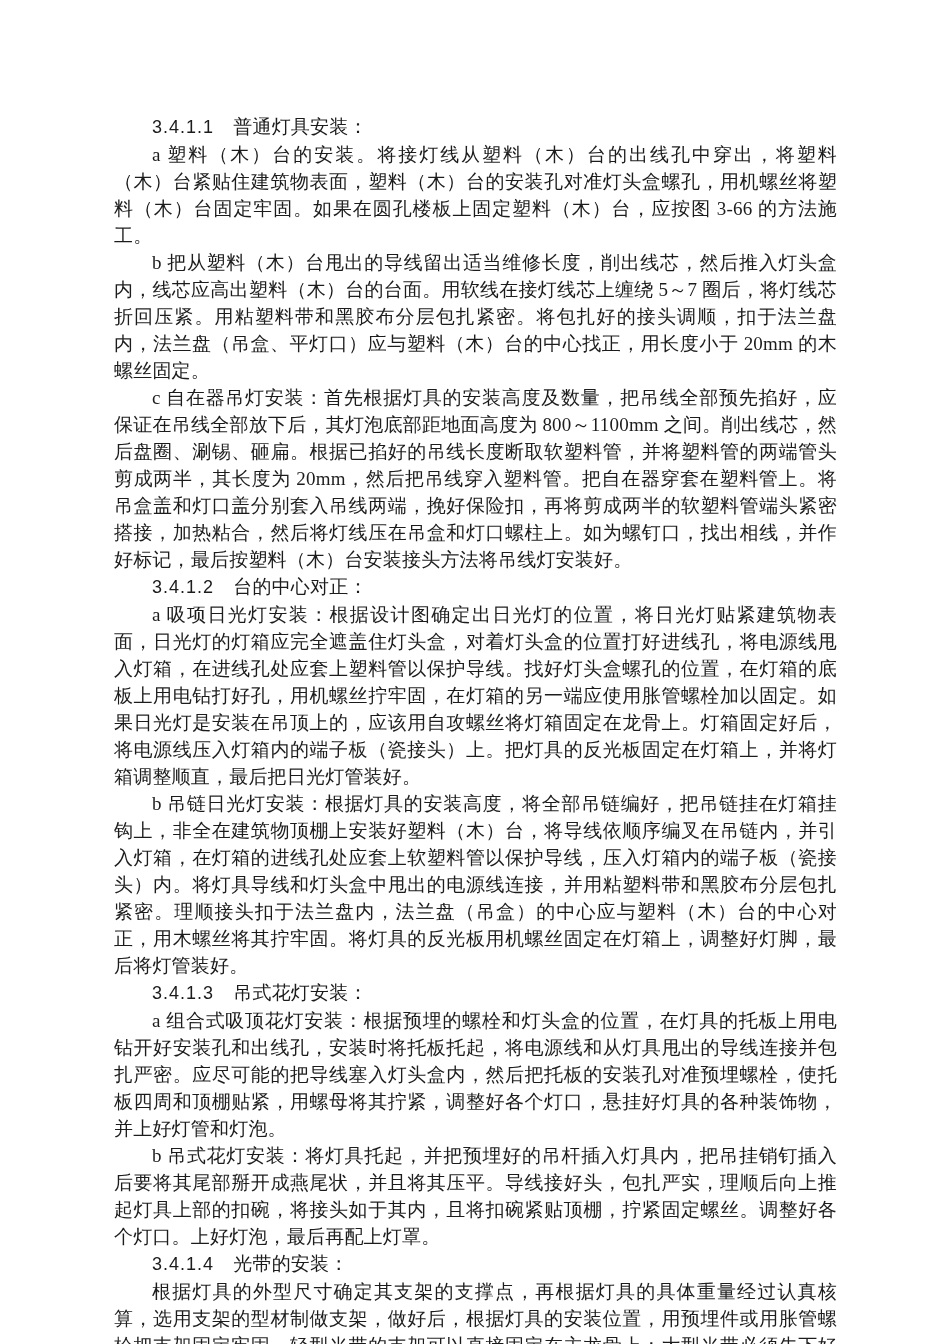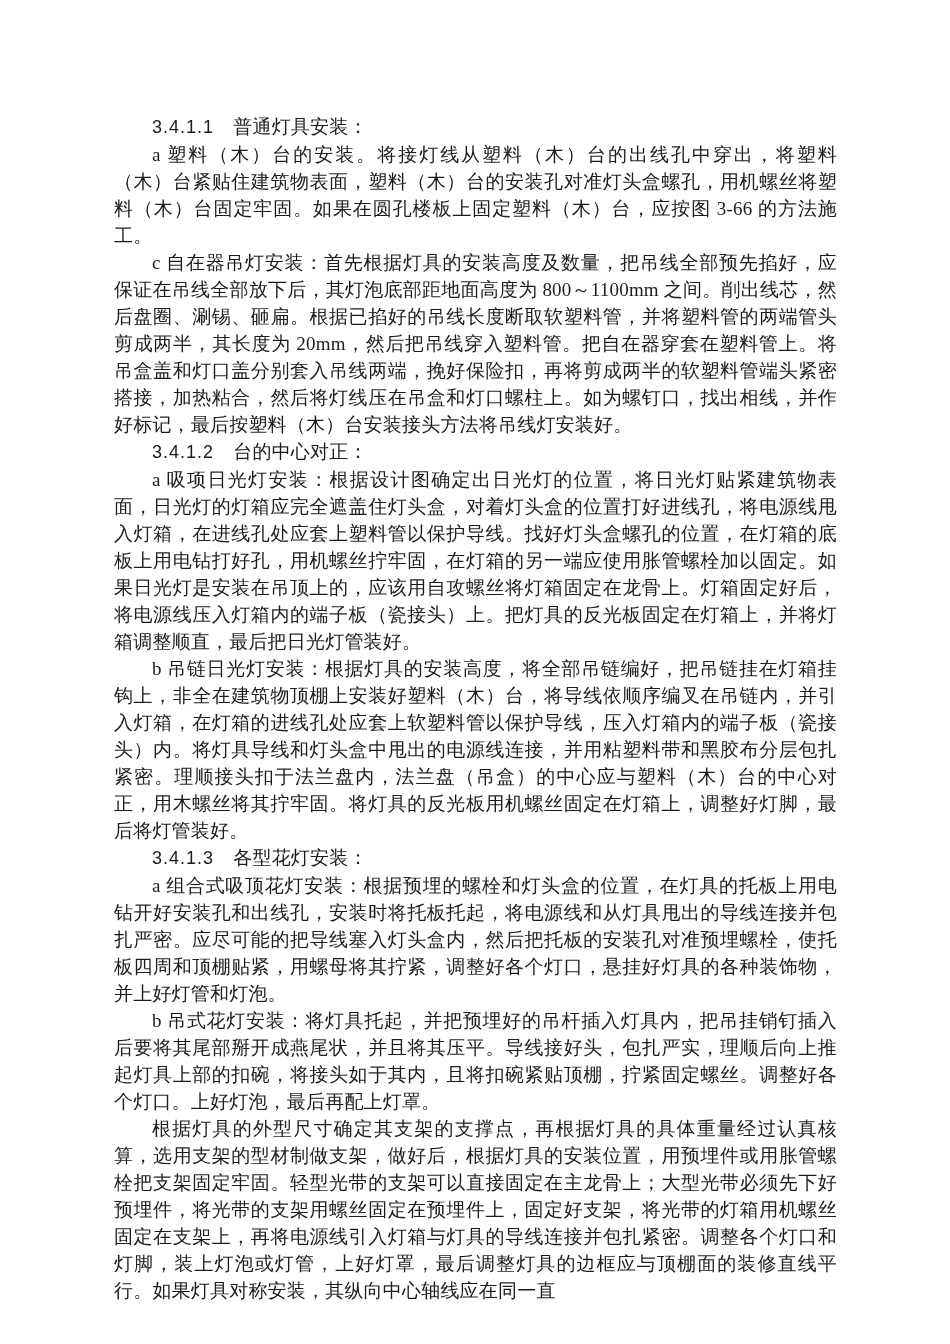--- a/index.html
+++ b/index.html
@@ -47,22 +47,24 @@
     letter-spacing: 1px;
   }
 </style>
 </head>
 <body>
 
 <div class="page">
   <div class="doc-content" id="doc-content">
       <p class="heading"><span class="num">3.4.1.1</span>　<span>普通灯具安装：</span></p>
       <p class="paragraph">a 塑料（木）台的安装。将接灯线从塑料（木）台的出线孔中穿出，将塑料（木）台紧贴住建筑物表面，塑料（木）台的安装孔对准灯头盒螺孔，用机螺丝将塑料（木）台固定牢固。如果在圆孔楼板上固定塑料（木）台，应按图 3-66 的方法施工。</p>
+      <p class="paragraph">b 把从塑料（木）台甩出的导线留出适当维修长度，削出线芯，然后推入灯头盒内，线芯应高出塑料（木）台的台面。用软线在接灯线芯上缠绕 5～7 圈后，将灯线芯折回压紧。用粘塑料带和黑胶布分层包扎紧密。将包扎好的接头调顺，扣于法兰盘内，法兰盘（吊盒、平灯口）应与塑料（木）台的中心找正，用长度小于 20mm 的木螺丝固定。</p>
       <p class="paragraph">c 自在器吊灯安装：首先根据灯具的安装高度及数量，把吊线全部预先掐好，应保证在吊线全部放下后，其灯泡底部距地面高度为 800～1100mm 之间。削出线芯，然后盘圈、涮锡、砸扁。根据已掐好的吊线长度断取软塑料管，并将塑料管的两端管头剪成两半，其长度为 20mm，然后把吊线穿入塑料管。把自在器穿套在塑料管上。将吊盒盖和灯口盖分别套入吊线两端，挽好保险扣，再将剪成两半的软塑料管端头紧密搭接，加热粘合，然后将灯线压在吊盒和灯口螺柱上。如为螺钉口，找出相线，并作好标记，最后按塑料（木）台安装接头方法将吊线灯安装好。</p>
       <p class="heading"><span class="num">3.4.1.2</span>　<span>台的中心对正：</span></p>
       <p class="paragraph">a 吸项日光灯安装：根据设计图确定出日光灯的位置，将日光灯贴紧建筑物表面，日光灯的灯箱应完全遮盖住灯头盒，对着灯头盒的位置打好进线孔，将电源线甩入灯箱，在进线孔处应套上塑料管以保护导线。找好灯头盒螺孔的位置，在灯箱的底板上用电钻打好孔，用机螺丝拧牢固，在灯箱的另一端应使用胀管螺栓加以固定。如果日光灯是安装在吊顶上的，应该用自攻螺丝将灯箱固定在龙骨上。灯箱固定好后，将电源线压入灯箱内的端子板（瓷接头）上。把灯具的反光板固定在灯箱上，并将灯箱调整顺直，最后把日光灯管装好。</p>
       <p class="paragraph">b 吊链日光灯安装：根据灯具的安装高度，将全部吊链编好，把吊链挂在灯箱挂钩上，非全在建筑物顶棚上安装好塑料（木）台，将导线依顺序编叉在吊链内，并引入灯箱，在灯箱的进线孔处应套上软塑料管以保护导线，压入灯箱内的端子板（瓷接头）内。将灯具导线和灯头盒中甩出的电源线连接，并用粘塑料带和黑胶布分层包扎紧密。理顺接头扣于法兰盘内，法兰盘（吊盒）的中心应与塑料（木）台的中心对正，用木螺丝将其拧牢固。将灯具的反光板用机螺丝固定在灯箱上，调整好灯脚，最后将灯管装好。</p>
-      <p class="heading"><span class="num">3.4.1.3</span>　<span>各型花灯安装：</span></p>
+      <p class="heading"><span class="num">3.4.1.3</span>　<span>吊式花灯安装：</span></p>
       <p class="paragraph">a 组合式吸顶花灯安装：根据预埋的螺栓和灯头盒的位置，在灯具的托板上用电钻开好安装孔和出线孔，安装时将托板托起，将电源线和从灯具甩出的导线连接并包扎严密。应尽可能的把导线塞入灯头盒内，然后把托板的安装孔对准预埋螺栓，使托板四周和顶棚贴紧，用螺母将其拧紧，调整好各个灯口，悬挂好灯具的各种装饰物，并上好灯管和灯泡。</p>
       <p class="paragraph">b 吊式花灯安装：将灯具托起，并把预埋好的吊杆插入灯具内，把吊挂销钉插入后要将其尾部掰开成燕尾状，并且将其压平。导线接好头，包扎严实，理顺后向上推起灯具上部的扣碗，将接头如于其内，且将扣碗紧贴顶棚，拧紧固定螺丝。调整好各个灯口。上好灯泡，最后再配上灯罩。</p>
+      <p class="heading"><span class="num">3.4.1.4</span>　<span>光带的安装：</span></p>
       <p class="paragraph">根据灯具的外型尺寸确定其支架的支撑点，再根据灯具的具体重量经过认真核算，选用支架的型材制做支架，做好后，根据灯具的安装位置，用预埋件或用胀管螺栓把支架固定牢固。轻型光带的支架可以直接固定在主龙骨上；大型光带必须先下好预埋件，将光带的支架用螺丝固定在预埋件上，固定好支架，将光带的灯箱用机螺丝固定在支架上，再将电源线引入灯箱与灯具的导线连接并包扎紧密。调整各个灯口和灯脚，装上灯泡或灯管，上好灯罩，最后调整灯具的边框应与顶棚面的装修直线平行。如果灯具对称安装，其纵向中心轴线应在同一直</p>
     </div>
 </div>
 
 </body></html>

